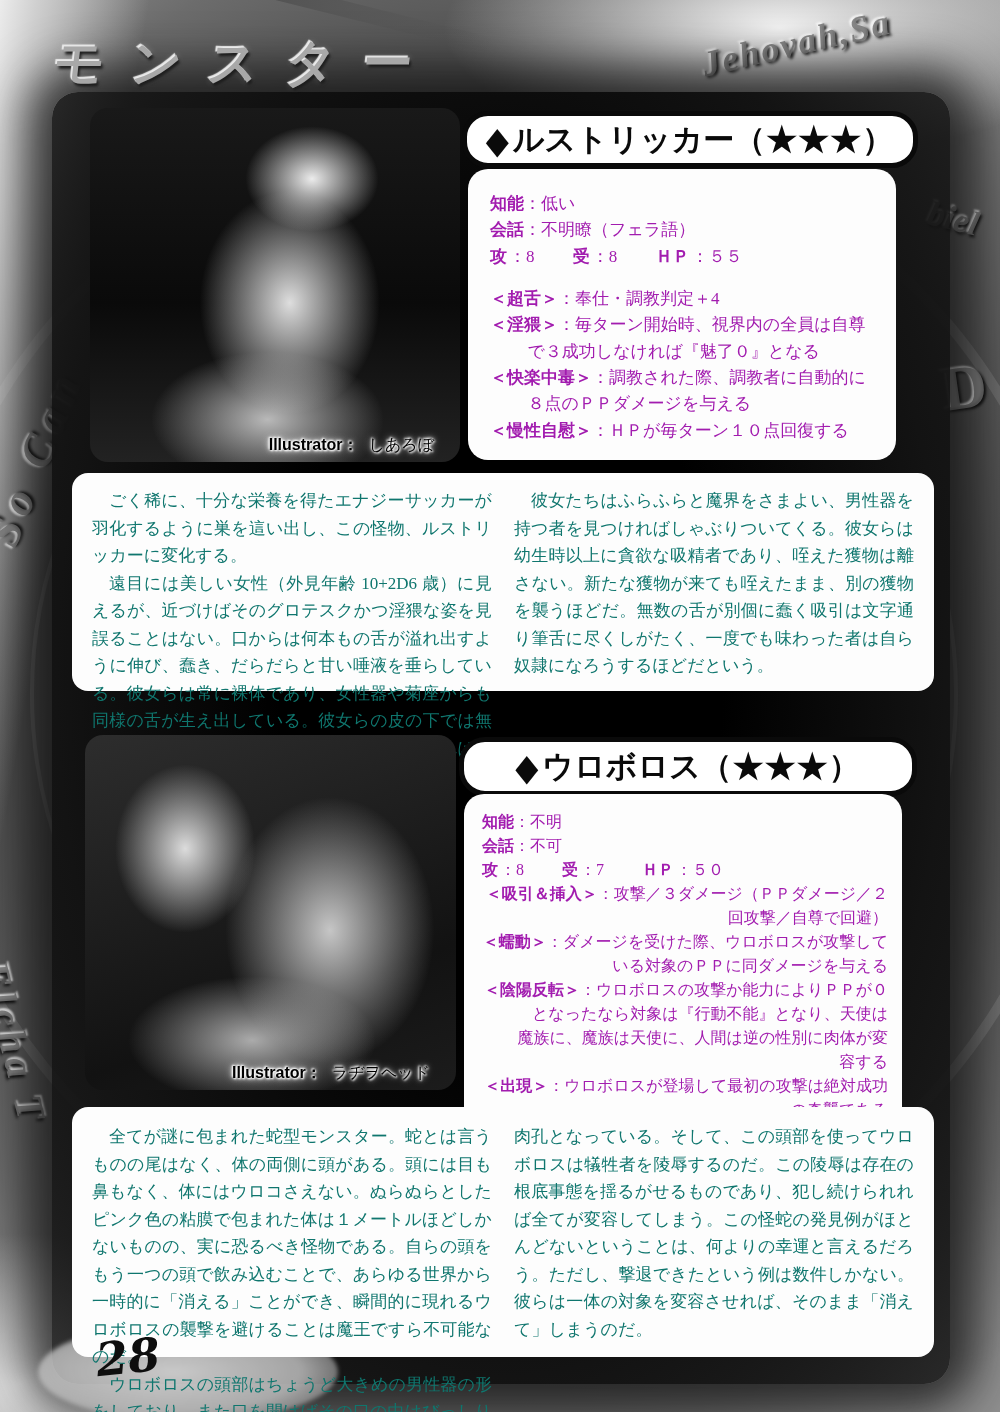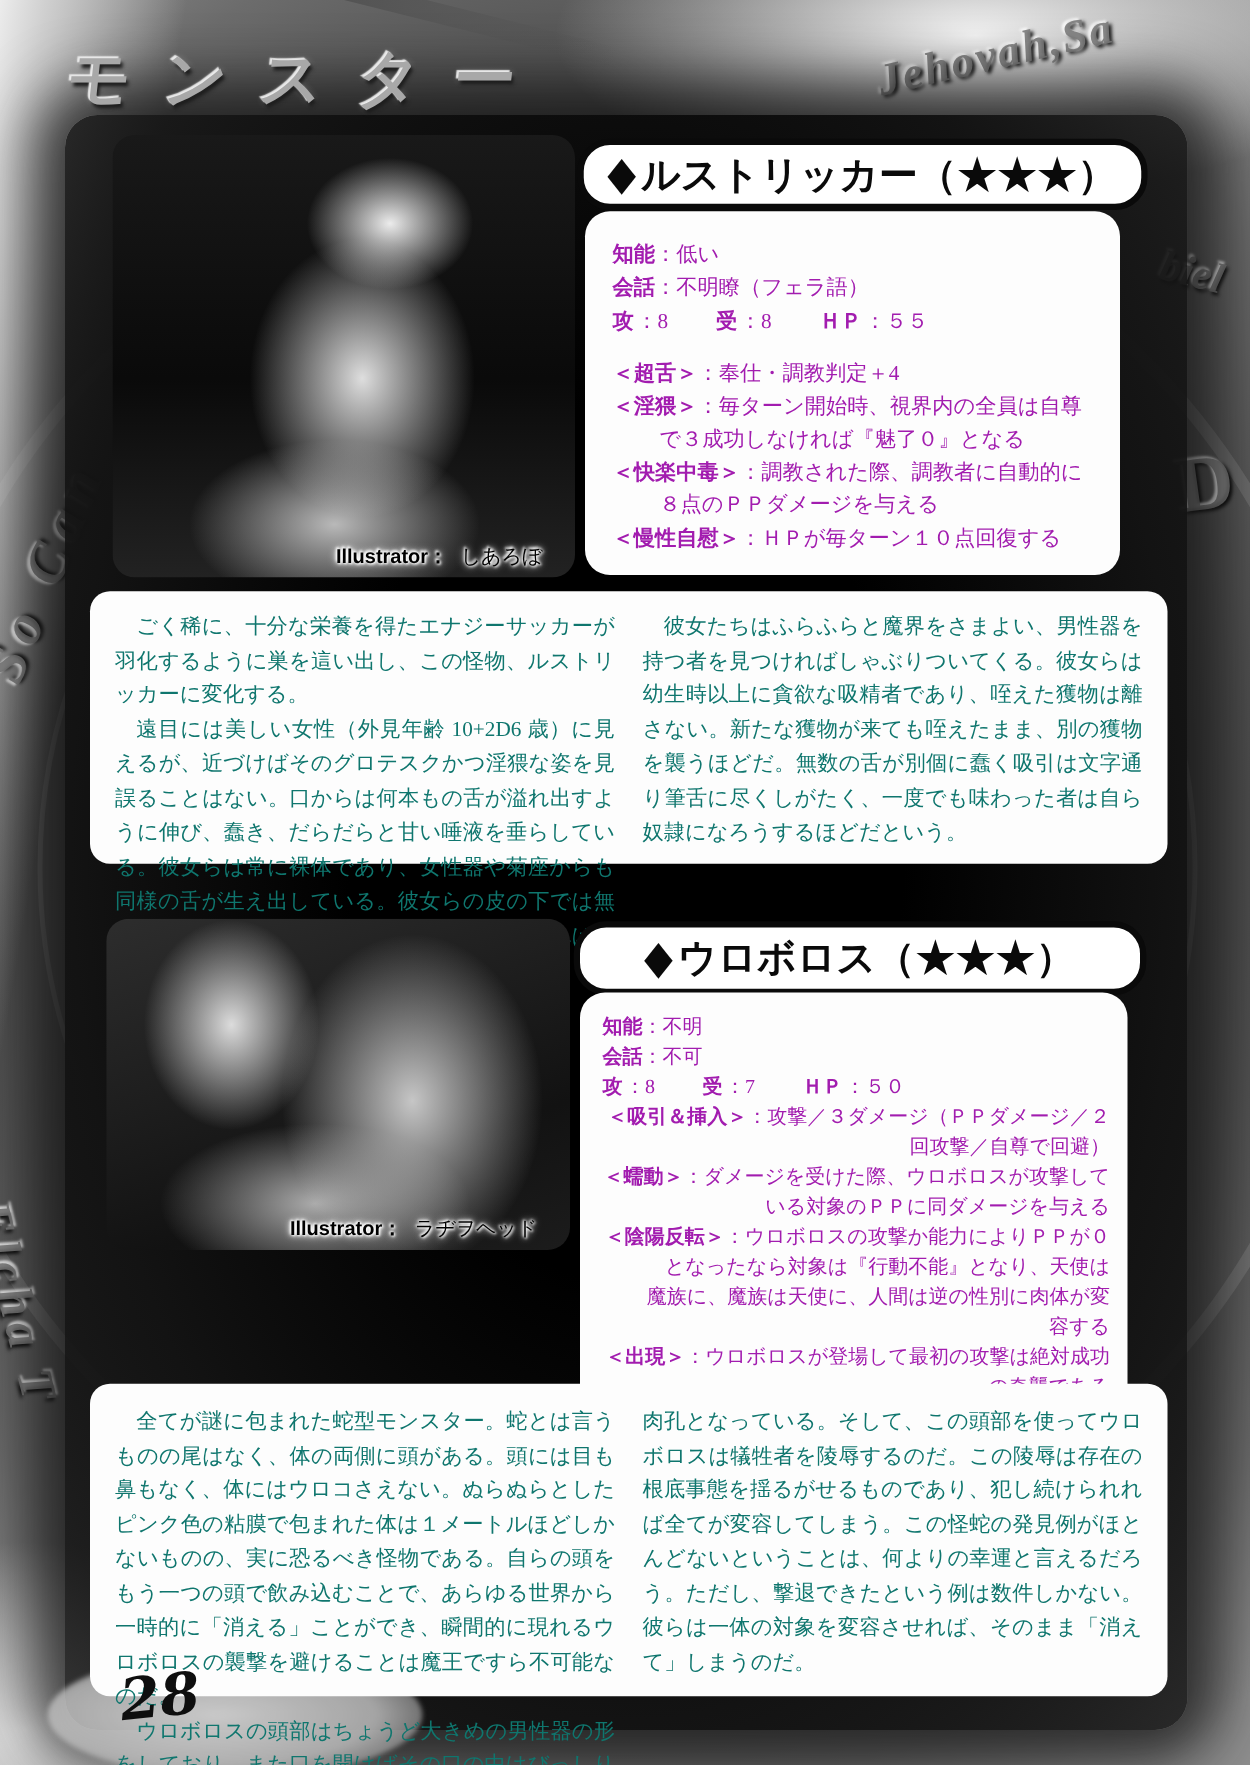--- a/index.html
+++ b/index.html
@@ -47,21 +47,21 @@
   }
   
   .monster-img{position:absolute;border-radius:18px;overflow:hidden;}
   .img-1{left:90px;top:108px;width:370px;height:354px;
     background:
       radial-gradient(ellipse 95px 75px at 60% 20%, #ececec 0%, rgba(210,210,210,0) 70%),
       radial-gradient(ellipse 125px 155px at 54% 55%, #dedede 0%, rgba(185,185,185,0) 72%),
       radial-gradient(ellipse 155px 90px at 48% 88%, #b9b9b9 0%, rgba(150,150,150,0) 75%),
       linear-gradient(180deg, #191919 0%, #0a0a0a 55%, #222 100%);
   }
-  .img-2{left:85px;top:735px;width:371px;height:265px;
+  .img-2{left:85px;top:735px;width:371px;height:355px;
     background:
       radial-gradient(ellipse 100px 120px at 27% 32%, #dcdcdc 0%, rgba(200,200,200,0) 70%),
       radial-gradient(ellipse 145px 185px at 66% 55%, #c6c6c6 0%, rgba(170,170,170,0) 72%),
       radial-gradient(ellipse 165px 85px at 45% 86%, #ababab 0%, rgba(140,140,140,0) 75%),
       linear-gradient(160deg, #2d2d2d 0%, #121212 70%, #1c1c1c 100%);
   }
   .illus-caption{
     position:absolute;bottom:6px;right:26px;
     font-family:"Liberation Sans","DejaVu Sans",sans-serif;font-size:16px;color:#000;
     text-shadow:0 0 3px #fff,0 0 5px #fff,0 0 8px #fff,1px 1px 2px #fff,-1px -1px 2px #fff;

